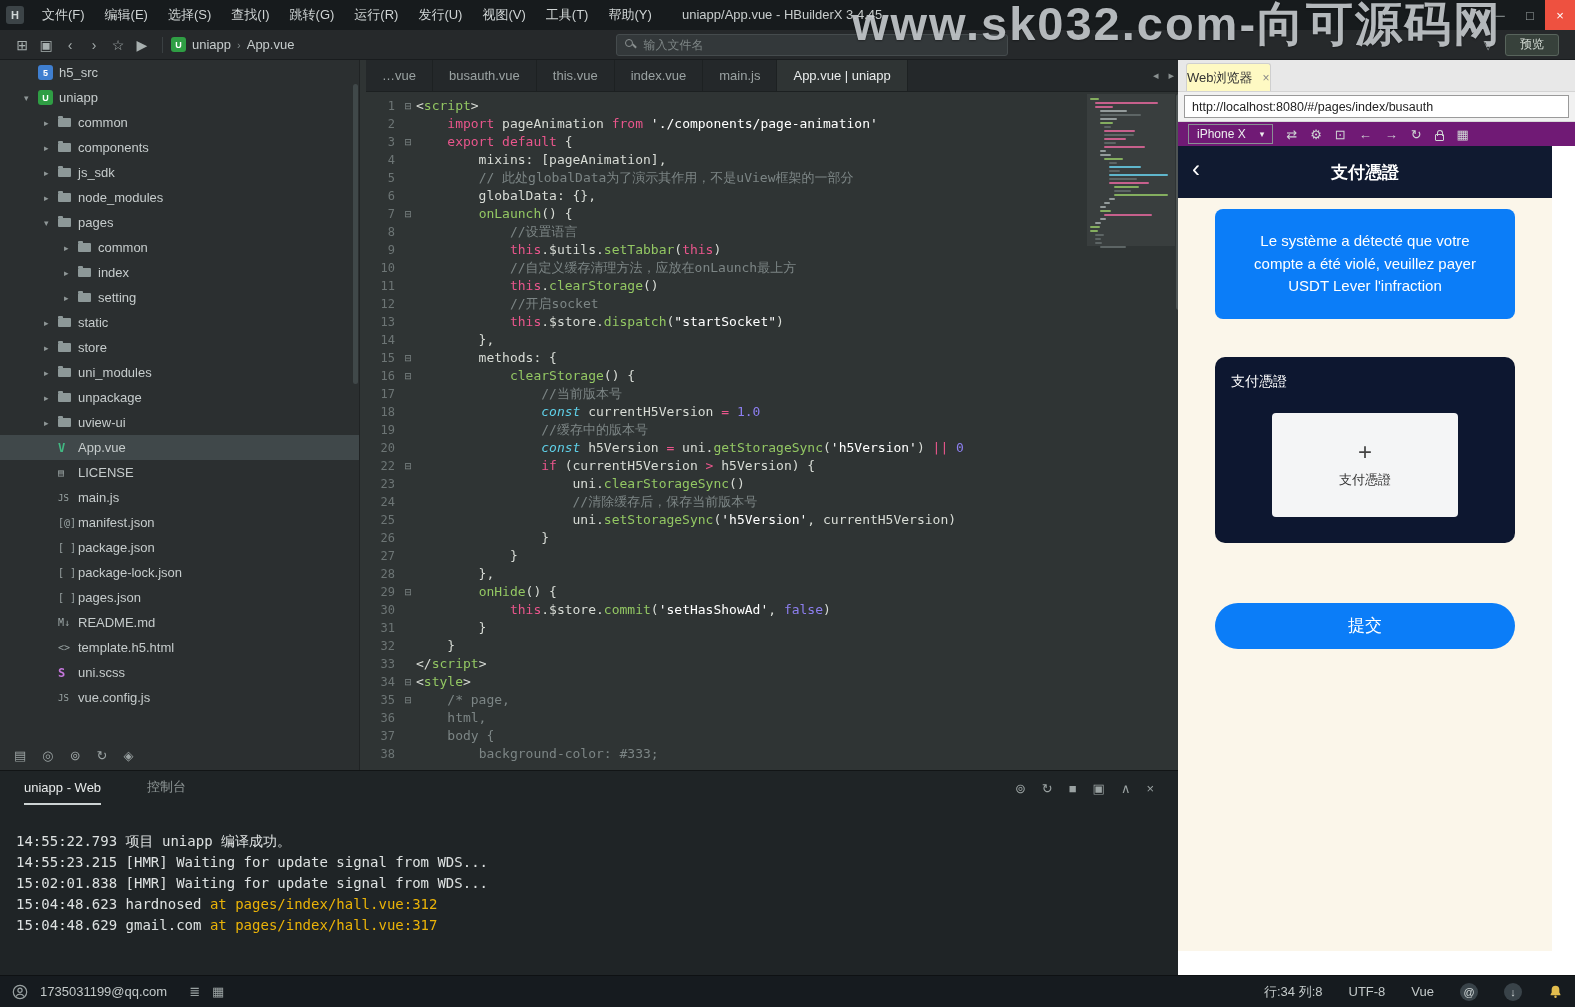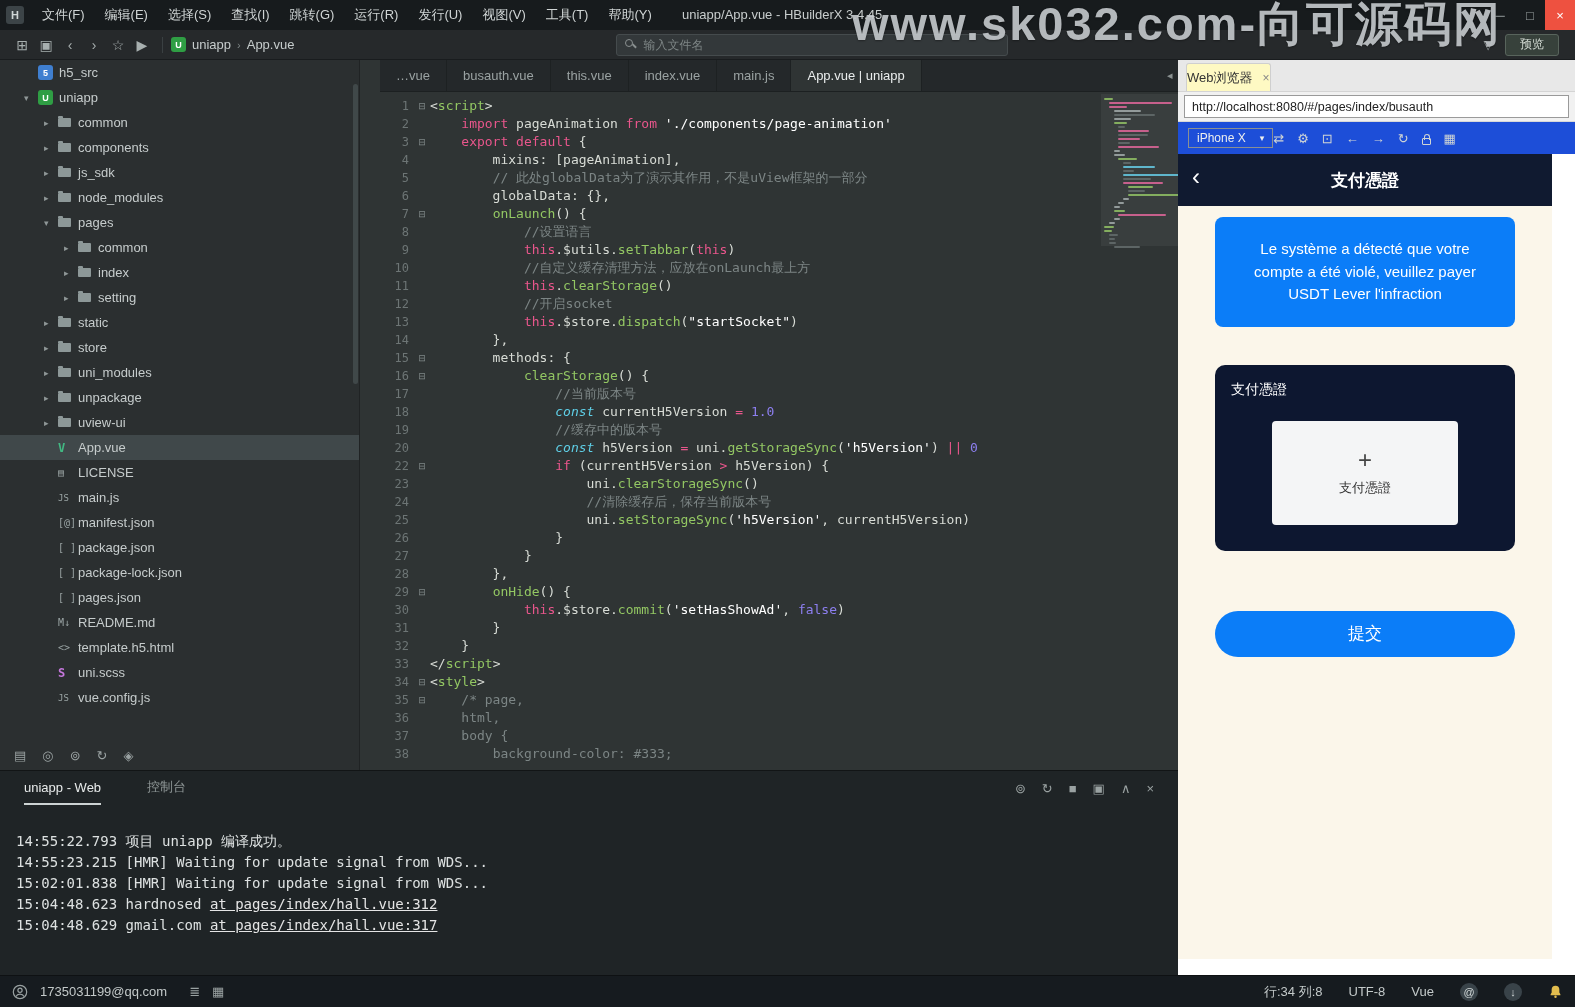--- a/index.html
+++ b/index.html
@@ -41,21 +41,21 @@
 .proj{width:15px;height:15px;border-radius:3px;color:#fff;font-size:9px;font-weight:bold;display:flex;align-items:center;justify-content:center;margin-right:6px;flex:none}
 .proj-uni{background:#2f9e44}.proj-h5{background:#3f7fd0}
 .fi{width:20px;flex:none;font-family:"DejaVu Sans Mono",monospace;font-size:10px;color:#9aa4a4}
 .fi-vue{color:#42b983;font-weight:bold;font-size:12px}
 .fi-scss{color:#c678dd;font-weight:bold;font-size:12px}
 .fi-js{font-size:9px}
 #side-scroll{position:absolute;right:1px;top:24px;width:5px;height:300px;background:#4a5254;border-radius:3px;opacity:.7}
 #sidebar-footer{position:absolute;left:0;bottom:0;width:100%;height:30px;display:flex;align-items:center;gap:16px;padding:0 14px;color:#9aa2a2;font-size:13px}
 
 
-#editor{position:absolute;left:380px;top:60px;width:818px;height:710px;background:#2f3434}
+#editor{position:absolute;left:366px;top:60px;width:818px;height:710px;background:#2f3434}
 #editor-tabs{height:32px;background:#24282a;display:flex;align-items:stretch;border-bottom:1px solid #1c2021}
 .etab{padding:0 16px;display:flex;align-items:center;font-size:13px;color:#9aa2a2;border-right:1px solid #1d2122;white-space:nowrap;cursor:default}
 .etab.active{background:#2f3434;color:#e9ecec}
 .tab-nav{margin-left:auto;display:flex;align-items:center;gap:10px;padding:0 10px;color:#8a9191;font-size:11px}
 #editor-body{position:relative;height:678px;padding-top:5px;overflow:hidden}
 .cl{display:flex;height:18px}
 .ln{width:34px;flex:none;text-align:right;color:#6d7575;font:12px/18px "DejaVu Sans Mono",monospace;padding-right:5px}
 .fold{width:16px;flex:none;text-align:center;color:#7f8888;font-size:9px;line-height:18px}
 .cd{font:13px/18px "DejaVu Sans Mono",monospace;white-space:pre}
 .tk-pln{color:#d8dcd6}.tk-kw{color:#e9568c}.tk-cds{color:#5fd0e8;font-style:italic}
@@ -68,30 +68,30 @@
 
 
 #console{position:absolute;left:0;top:770px;width:1178px;height:205px;background:#1f2426;border-top:1px solid #121516}
 #console-tabs{height:34px;display:flex;align-items:center;padding:0 24px;color:#8f9797;font-size:13px}
 .ctab{height:100%;display:flex;align-items:center;border-bottom:2px solid transparent;margin-right:46px;cursor:default}
 .ctab.active{color:#e8ebeb;border-bottom-color:#cdd3d3}
 .console-icons{margin-left:auto;display:flex;gap:16px;color:#9aa2a2;font-size:13px}
 .cic{cursor:pointer}
 #console-log{padding:26px 16px 0;font:14px/21px "DejaVu Sans Mono",monospace;color:#dde1e1}
 .log-line{white-space:pre}
-.log-link{color:#e5e5e5;text-decoration:underline;cursor:pointer}
+.log-link{color:#eab308;cursor:pointer}
 
 
 #browser{position:absolute;left:1178px;top:60px;width:397px;height:915px;background:#fff;display:flex;flex-direction:column}
 #btabs{height:32px;background:#e8e8e8;display:flex;align-items:flex-end;padding:4px 8px 0;border-bottom:1px solid #d4d4d4}
 .btab{background:#fef9c3;border:1px solid #cfcfcf;border-bottom:none;height:28px;display:flex;align-items:center;gap:10px;padding:0 0;font-size:13px;color:#333;border-radius:3px 3px 0 0}
 .btab .x{color:#888;font-size:12px}
 #burl{height:30px;background:#f1f1f1;display:flex;align-items:center;padding:0 6px;border-bottom:1px solid #d8d8d8}
 #burl input{flex:1;height:23px;border:1px solid #9a9a9a;background:#fff;font-size:12.5px;color:#222;padding:0 7px;outline:none}
-#bdev{height:32px;background:#1d4ed8;display:flex;align-items:center;padding:0 10px;color:#d6dada}
+#bdev{height:24px;background:#701a75;display:flex;align-items:center;gap:13px;padding:0 10px;color:#d6dada}
 .dev-select{border:1px solid #8a9094;padding:2px 8px;font-size:12px;display:flex;gap:14px;align-items:center;color:#eceeee;cursor:pointer}
 .bt-icon{font-size:13px;color:#cfd4d4;cursor:pointer}
 .lock{display:inline-block;width:9px;height:7px;border:1.3px solid #cfd4d4;border-radius:1px;position:relative;top:2px}
 .lock::before{content:'';position:absolute;top:-5px;left:1px;width:4px;height:5px;border:1.3px solid #cfd4d4;border-bottom:none;border-radius:3px 3px 0 0}
 #preview{flex:1;background:#fff;position:relative}
 #page{position:absolute;left:0;top:0;width:374px;height:805px;background:#fbf6ea;overflow:hidden}
 #mheader{height:52px;background:#101a30;color:#fff;display:flex;align-items:center;justify-content:center;position:relative;font-size:17px;font-weight:bold}
 .mback{position:absolute;left:14px;top:9px;font-size:24px;font-weight:normal;cursor:pointer}
 #notice{width:300px;margin:11px auto 0;background:#0b7df8;border-radius:8px;color:#fff;font-size:15px;line-height:1.5;text-align:center;padding:21px 12px;white-space:pre-line}
 #card{width:300px;margin:38px auto 0;background:#0d1730;border-radius:10px;padding:16px 16px 26px}

